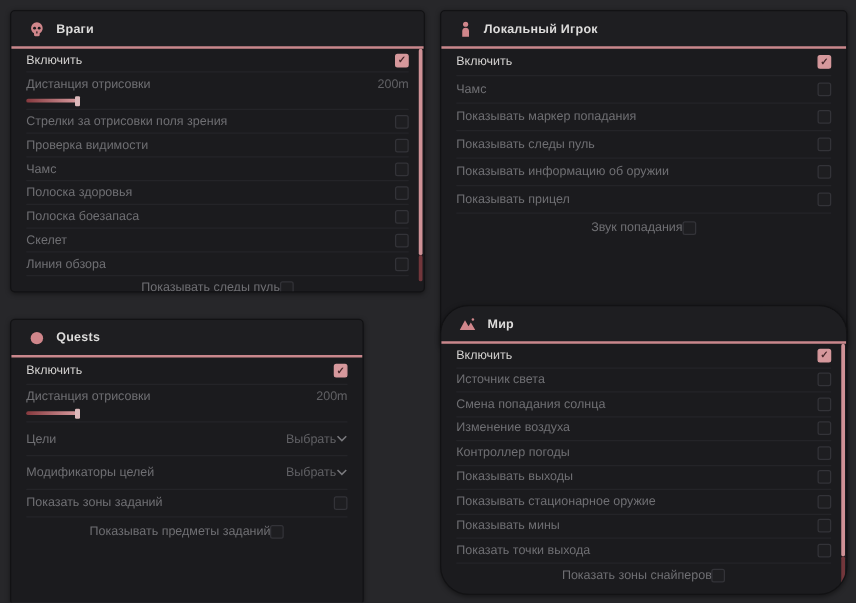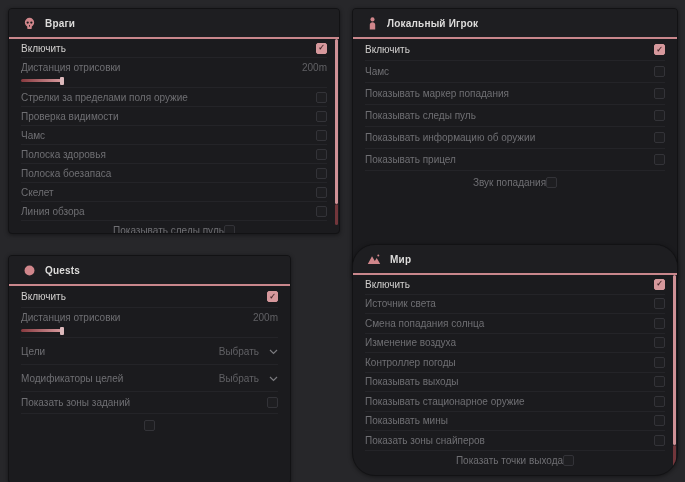--- a/index.html
+++ b/index.html
@@ -28,21 +28,21 @@
   .lbl.bright{color:#d2d0cf;}
   .val{color:#606064;}
   .cb{width:9px;height:9px;border-radius:2px;border:1px solid #333338;background:#1e1e21;
       display:flex;align-items:center;justify-content:center;flex:0 0 auto;
       font-size:8px;line-height:1;color:transparent;}
   .cb.on{background:#d6989c;border-color:#d6989c;color:#47272a;font-weight:bold;}
   .slider-top{display:flex;justify-content:space-between;align-items:center;height:13px;}
   .slider-track{display:flex;align-items:center;height:9px;margin-top:2px;}
   .slider-fill{height:3px;border-radius:2px;background:linear-gradient(90deg,#86393e,#d6989c);}
   .slider-handle{width:4px;height:8px;border-radius:1px;background:#dcb9bb;margin-left:-1px;}
-  .select-right{display:flex;align-items:flex-start;gap:10px;padding-left:12px;}
+  .select-right{display:flex;align-items:flex-start;padding-left:12px;}
   .scrollbar{position:absolute;top:30px;bottom:2px;right:1px;width:3px;}
   .sb-thumb{width:3px;border-radius:2px;background:#cf9196;}
   .sb-end{width:3px;border-radius:2px;background:#72363b;}
 </style>
 </head>
 <body>
 
 <div id="screen">
 
   <div class="panel" id="p0">
@@ -66,21 +66,21 @@
           <div class="slider-top">
             <span class="lbl">Дистанция отрисовки</span>
             <span class="val">200m</span>
           </div>
           <div class="slider-track">
             <div class="slider-fill" style="width: 40px;"></div>
             <div class="slider-handle"></div>
           </div>
         </div>
         <div class="row row-toggle">
-          <span class="lbl">Стрелки за пределами поля оружие</span>
+          <span class="lbl">Стрелки за отрисовки поля зрения</span>
           <span class="cb"></span>
         </div>
         <div class="row row-toggle">
           <span class="lbl">Проверка видимости</span>
           <span class="cb"></span>
         </div>
         <div class="row row-toggle">
           <span class="lbl">Чамс</span>
           <span class="cb"></span>
         </div>
@@ -194,20 +194,21 @@
             <span><svg width="9" height="6" viewBox="0 0 9 6">
                 <path d="M1 1l3.5 3.5L8 1" stroke="#7a7a7e" stroke-width="1.2" fill="none"></path>
               </svg></span>
           </span>
         </div>
         <div class="row row-toggle">
           <span class="lbl">Показать зоны заданий</span>
           <span class="cb"></span>
         </div>
         <div class="row row-toggle">
+          <span class="lbl">Показывать предметы заданий</span>
           <span class="cb"></span>
         </div>
       </div>
   </div>
 
   <div class="panel" id="p3">
     <div class="panel-header">
       <span class="hicon">
         <svg width="14" height="12" viewBox="0 0 14 12">
           <path d="M.8 11L5 3.2 7.8 8l1.9-3 3.5 6z" fill="#d0868b"></path>
@@ -243,25 +244,25 @@
         </div>
         <div class="row row-toggle">
           <span class="lbl">Показывать стационарное оружие</span>
           <span class="cb"></span>
         </div>
         <div class="row row-toggle">
           <span class="lbl">Показывать мины</span>
           <span class="cb"></span>
         </div>
         <div class="row row-toggle">
+          <span class="lbl">Показать точки выхода</span>
+          <span class="cb"></span>
+        </div>
+        <div class="row row-toggle">
           <span class="lbl">Показать зоны снайперов</span>
-          <span class="cb"></span>
-        </div>
-        <div class="row row-toggle">
-          <span class="lbl">Показать точки выхода</span>
           <span class="cb"></span>
         </div>
       </div>
   <div class="scrollbar">
         <div class="sb-thumb" style="height: 86%;"></div>
         <div class="sb-end" style="height: 11%;"></div>
       </div>
     </div>
 
 </div>

